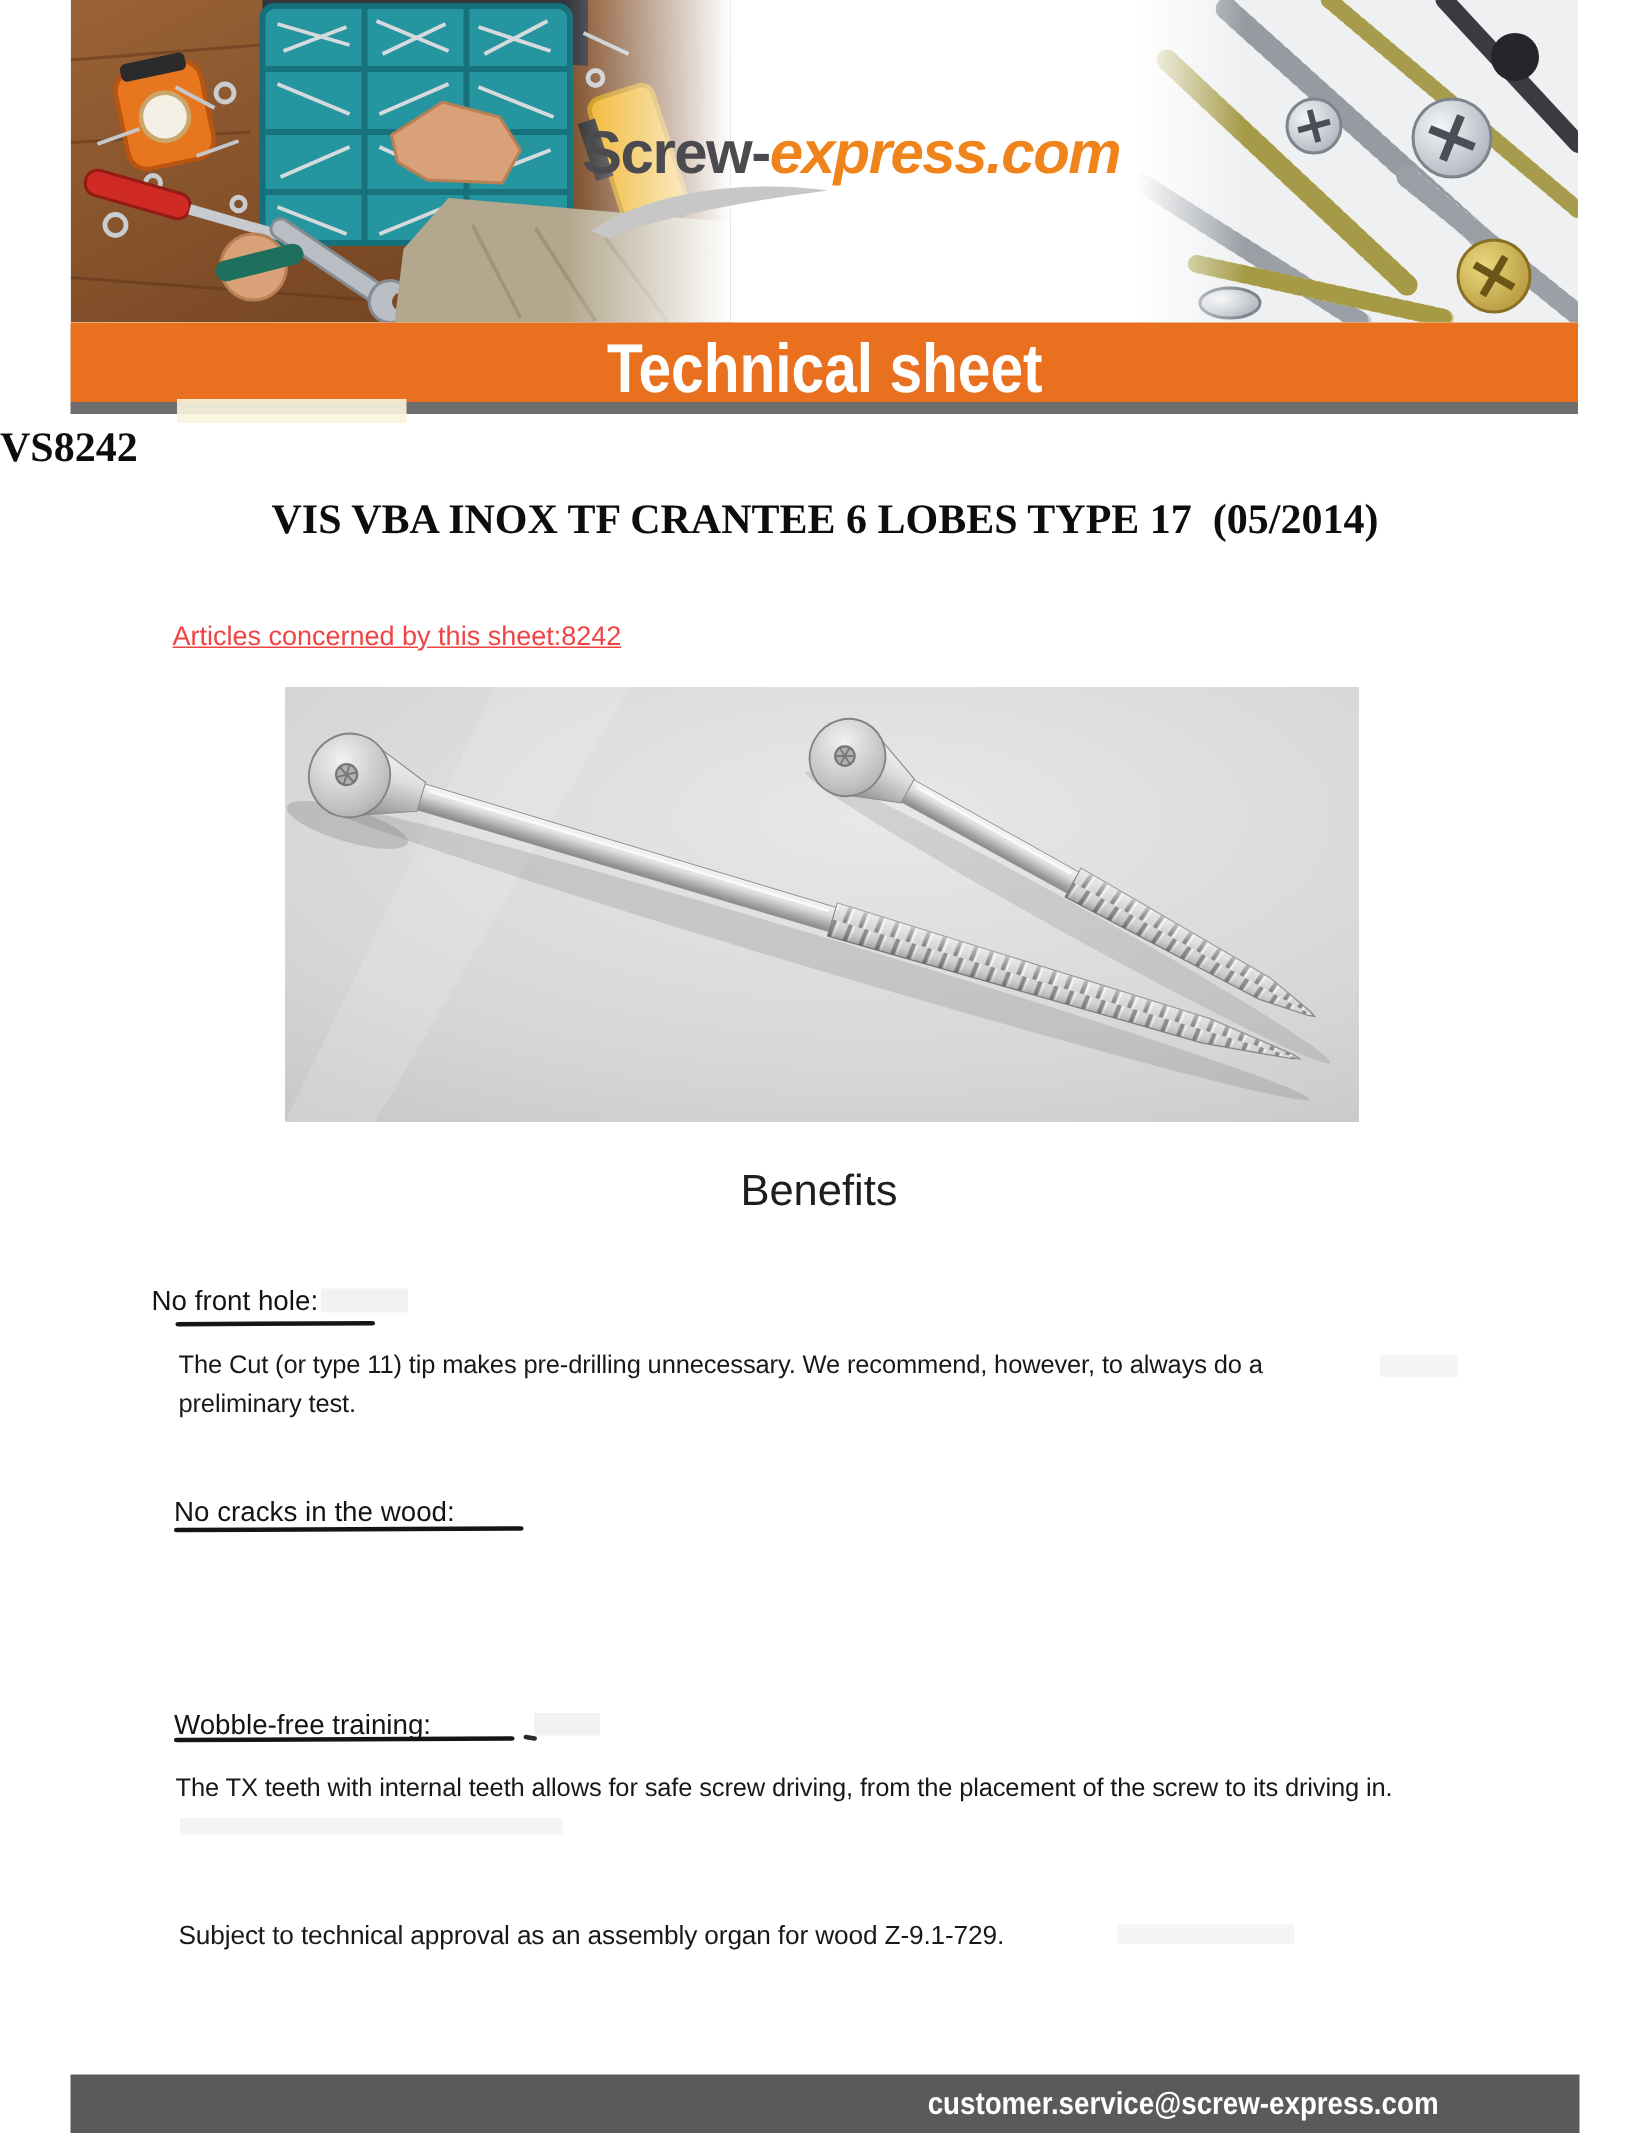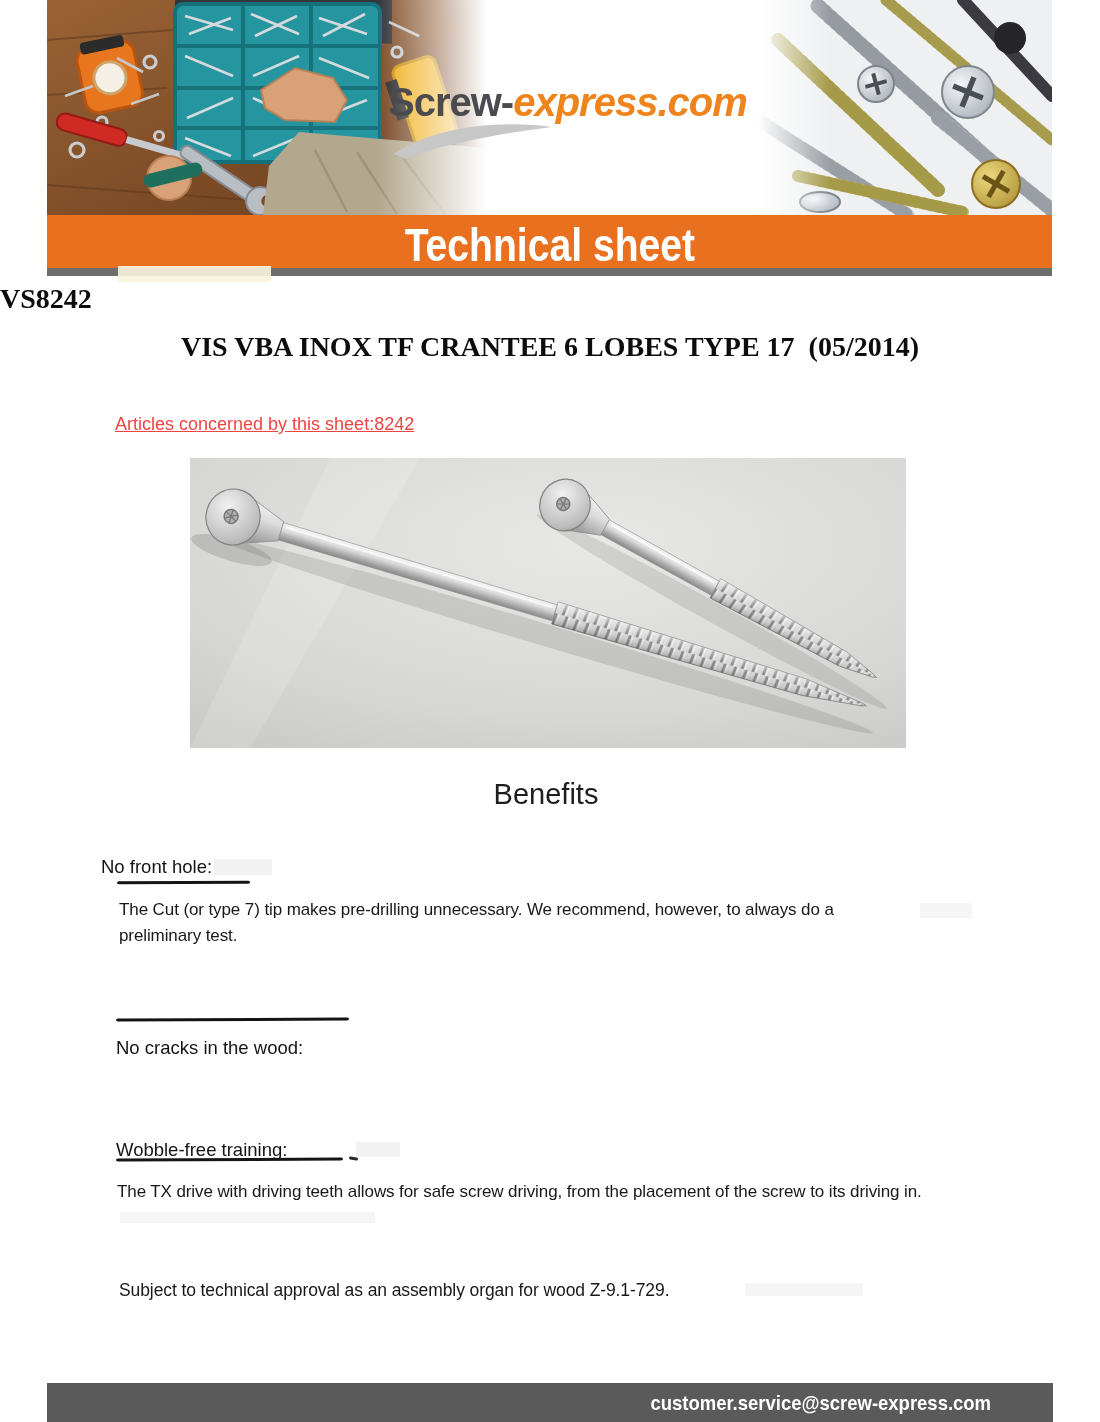--- a/index.html
+++ b/index.html
@@ -38,21 +38,21 @@
   .u-line{position:absolute;height:3px;background:#151515;border-radius:2px/50%;transform:rotate(-.25deg);}
   .u-tail{position:absolute;width:9px;height:3px;background:#2a2a2a;border-radius:2px;transform:rotate(9deg);}
   .body-p{position:absolute;font-size:17px;letter-spacing:-0.1px;line-height:26px;color:#181818;
           white-space:pre-line;max-width:960px;}
 
   
   .ghost{position:absolute;pointer-events:none;}
 
   
   .footer-bar{position:absolute;left:47px;top:1383px;width:1006px;height:39px;background:#5a5a5a;
-              display:flex;align-items:center;justify-content:flex-end;padding-right:62px;box-sizing:border-box;}
+              display:flex;align-items:center;justify-content:flex-end;padding-right:94px;box-sizing:border-box;}
   .footer-email{display:inline-block;transform:scaleX(.88);transform-origin:right center;
                 color:#ffffff;font-weight:700;font-size:21px;}
 </style>
 </head>
 <body>
 
 <div class="page">
 
   <div class="photo photo-left">
     <svg width="440" height="215" viewBox="0 0 440 215">
@@ -307,30 +307,30 @@
           <path d="M172,-11 L318,-8 L352,-1.5 L356,0 L352,1.5 L318,8 L172,11 Z" fill="url(#shadeV)"></path>
         </g>
       </g>
     </svg>
   </div>
 
   <div class="benefits">Benefits</div>
 
   <div class="sec-head" style="left:101px;top:856px;">No front hole:</div>
   <div class="u-line" style="left:117px;top:881px;width:133px;"></div>
-  <div class="body-p" style="left:119px;top:897px;">The Cut (or type 7) tip makes pre-drilling unnecessary. We recommend, however, to always do a
+  <div class="body-p" style="left:119px;top:897px;">The Cut (or type 11) tip makes pre-drilling unnecessary. We recommend, however, to always do a
 preliminary test.</div>
 
-  <div class="sec-head" style="left:116px;top:997px;margin-top:40px;">No cracks in the wood:</div>
+  <div class="sec-head" style="left:116px;top:997px;">No cracks in the wood:</div>
   <div class="u-line" style="left:116px;top:1018px;width:233px;"></div>
 
   <div class="sec-head" style="left:116px;top:1139px;">Wobble-free training:</div>
   <div class="u-line" style="left:116px;top:1158px;width:227px;"></div>
   <div class="u-tail" style="left:349px;top:1157px;"></div>
-  <div class="body-p" style="left:117px;top:1179px;">The TX drive with driving teeth allows for safe screw driving, from the placement of the screw to its driving in.</div>
+  <div class="body-p" style="left:117px;top:1179px;">The TX teeth with internal teeth allows for safe screw driving, from the placement of the screw to its driving in.</div>
 
   <div class="body-p" style="left:119px;top:1277px;font-size:17.5px;">Subject to technical approval as an assembly organ for wood Z-9.1-729.</div>
 
   <div class="ghost" style="left:214px;top:859px;width:58px;height:16px;background:rgba(0,0,0,.05);"></div>
   <div class="ghost" style="left:920px;top:903px;width:52px;height:15px;background:rgba(0,0,0,.04);"></div>
   <div class="ghost" style="left:356px;top:1142px;width:44px;height:15px;background:rgba(0,0,0,.05);"></div>
   <div class="ghost" style="left:120px;top:1212px;width:255px;height:11px;background:rgba(0,0,0,.04);"></div>
   <div class="ghost" style="left:745px;top:1283px;width:118px;height:13px;background:rgba(0,0,0,.04);"></div>
 
   <div class="footer-bar">

